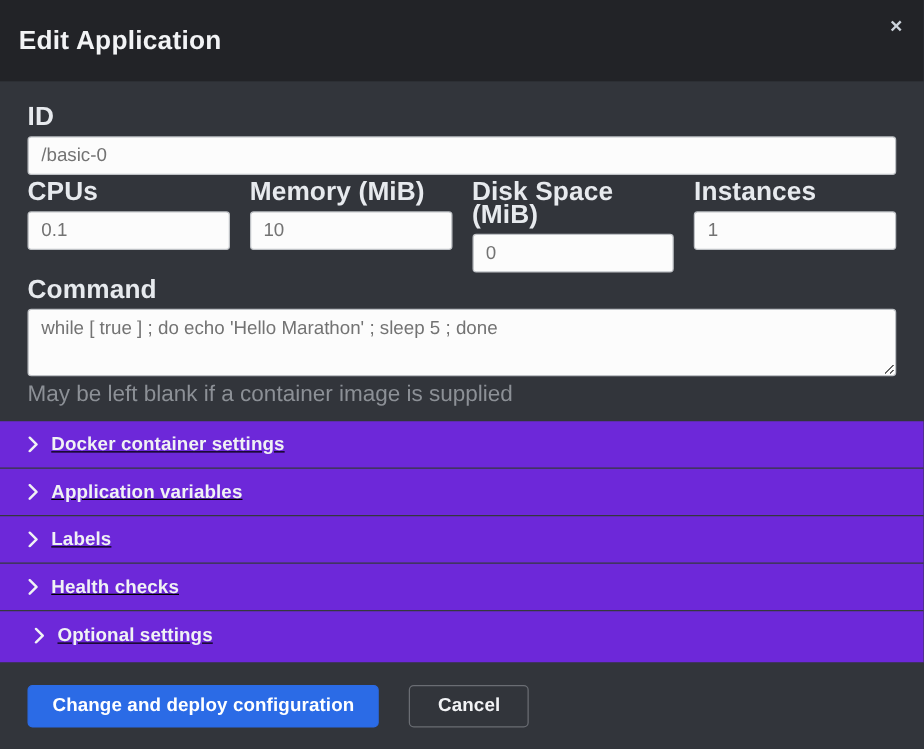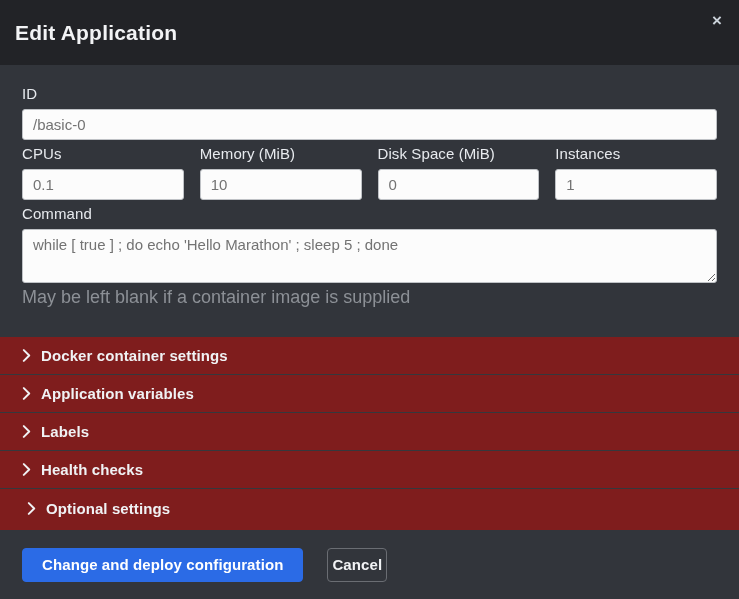--- a/index.html
+++ b/index.html
@@ -47,22 +47,22 @@
   }
   
   .modal-body {
     flex: 0 0 272px;
     padding: 20px 22px 0 22px;
     background: #32353b;
   }
   .field-label {
     display: block;
     color: #e7eaee;
-    font-size: 15px;
-    font-weight: 400;
+    font-size: 21px;
+    font-weight: 700;
     line-height: 18px;
     margin-bottom: 6px;
     letter-spacing: .1px;
   }
   .text-input, .text-area {
     width: 100%;
     background: #fcfcfc;
     border: 1px solid #bfc2c6;
     border-radius: 3px;
     color: #737373;
@@ -85,21 +85,22 @@
   }
   .help-text {
     margin-top: 5px;
     color: #8c9096;
     font-size: 18px;
     line-height: 18px;
   }
   
   .sections-panel {
     flex: 0 0 193px;
-    background: #7f1d1d;
+    background: #6d28d9;
+    text-decoration: underline;
   }
   .section-row {
     height: 38px;
     display: flex;
     align-items: center;
     gap: 10px;
     padding: 0 22px;
     border-bottom: 1px solid #35383d;
     cursor: pointer;
   }
@@ -132,21 +133,21 @@
   .btn-primary {
     background: #2b6be6;
     border: 1px solid #2b6be6;
     color: #ffffff;
     padding: 0 19px;
   }
   .btn-cancel {
     background: transparent;
     border: 1px solid #6a6d73;
     color: #f2f3f5;
-    padding: 0 4px;
+    padding: 0 22px;
   }
 </style>
 </head>
 <body>
 
 <div class="modal">
 
   <div class="modal-header">
     <div class="modal-title">Edit Application</div>
     <button class="close-btn">×</button>

